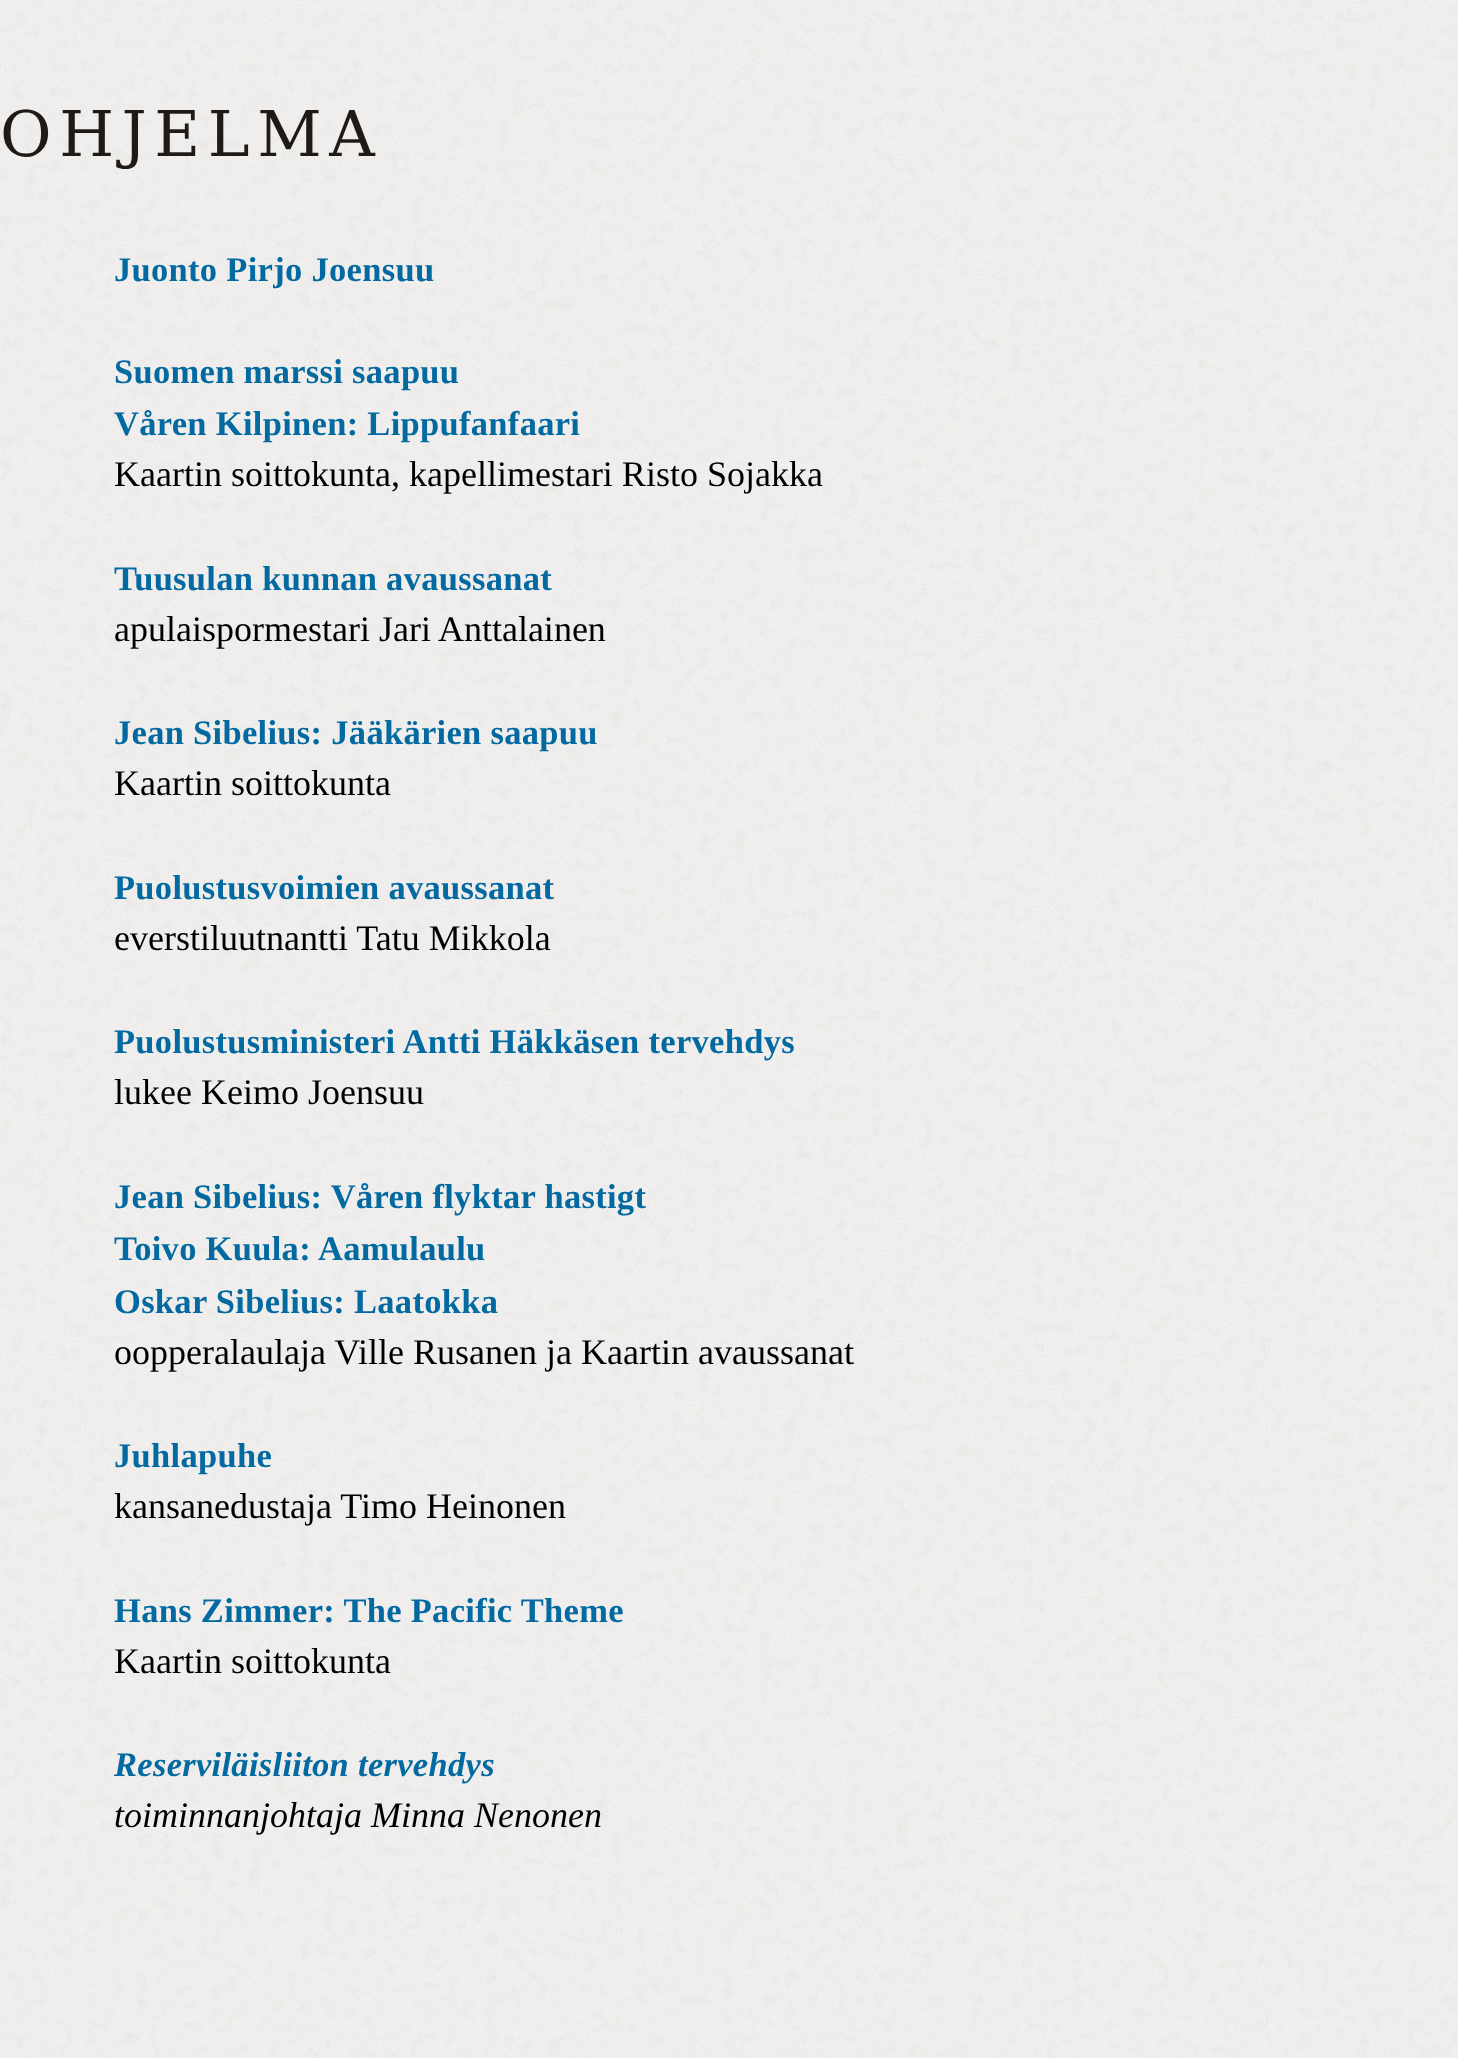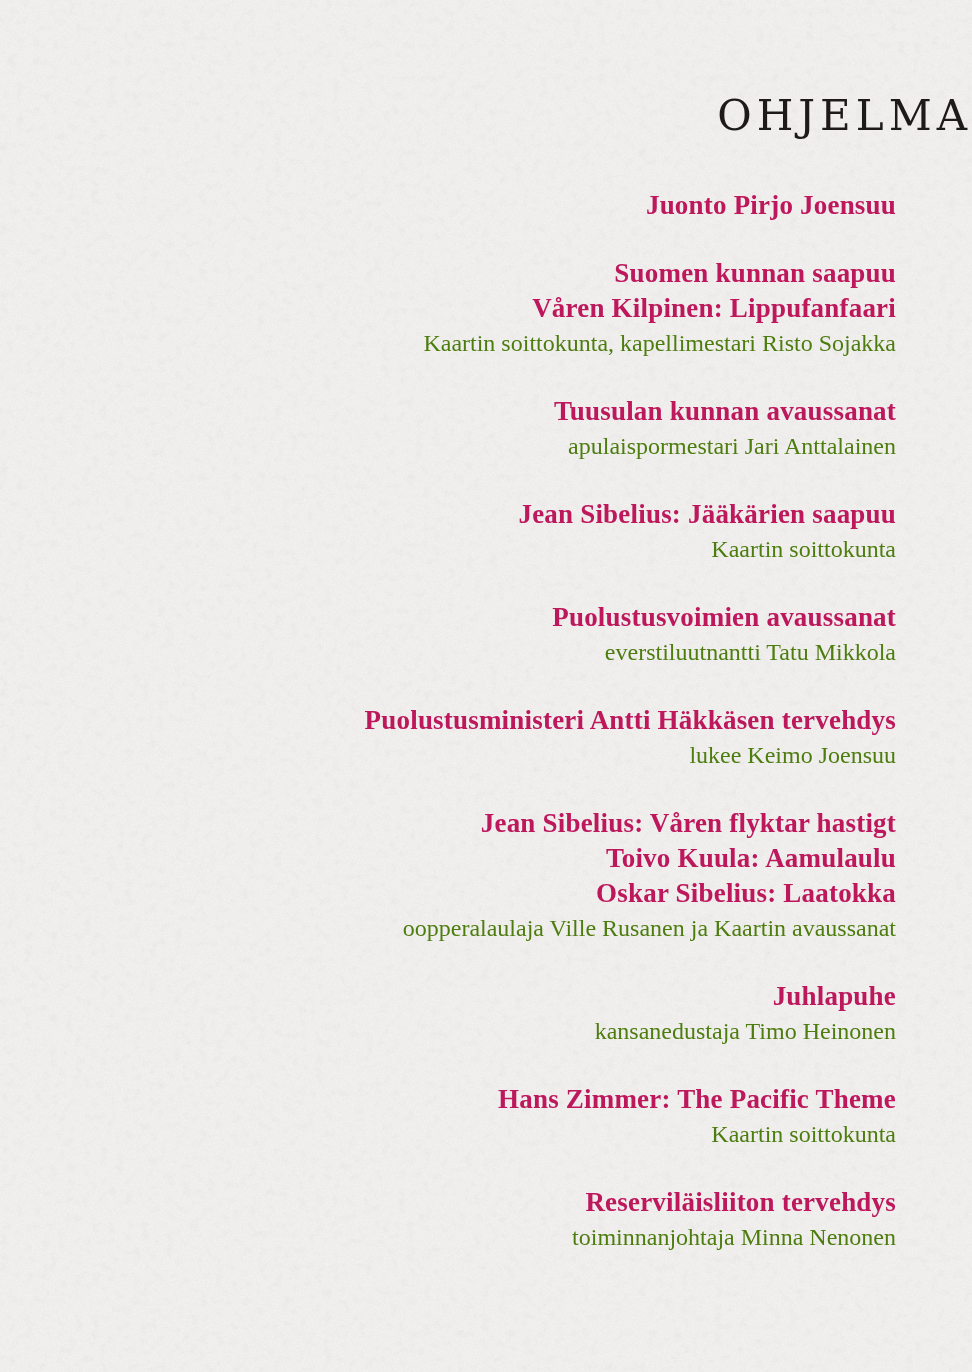--- a/index.html
+++ b/index.html
@@ -21,57 +21,58 @@
     left: 0;
     width: 972px;
     height: 1372px;
     pointer-events: none;
     z-index: 0;
   }
   .program-page {
     position: relative;
     z-index: 1;
     width: 100%;
-    padding-top: 92px;
-    text-align: right;
+    padding-top: 66px;
+    text-align: left;
     box-sizing: border-box;
   }
   .page-title {
     font-family: "DejaVu Serif", "Liberation Serif", serif;
     font-weight: 400;
     font-size: 42px;
     letter-spacing: 5px;
     color: #1e1a18;
     margin: 0 0 48px 0;
     line-height: 1.15;
   }
   .program-list {
     margin: 0 auto;
     width: 820px;
   }
   .item {
     margin: 0 0 33px 0;
   }
   .item:last-child {
     margin-bottom: 0;
+    font-style: italic;
   }
   .line {
     margin: 0;
     line-height: 35px;
   }
   .line.bold {
     font-weight: 700;
-    font-size: 27px;
-    color: #be185d;
+    font-size: 23px;
+    color: #0369a1;
     letter-spacing: 0.2px;
   }
   .line.regular {
     font-weight: 400;
     font-size: 24px;
-    color: #4d7c0f;
+    color: #000000;
   }
 </style>
 </head>
 <body>
 
 <svg class="texture-layer" width="972" height="1372" viewBox="0 0 972 1372" xmlns="http://www.w3.org/2000/svg" aria-hidden="true">
   <filter id="paperNoiseFine" x="0" y="0" width="100%" height="100%">
     <feTurbulence type="fractalNoise" baseFrequency="0.65" numOctaves="3" seed="11" stitchTiles="stitch"></feTurbulence>
     <feColorMatrix type="matrix" values="0 0 0 0 0.45  0 0 0 0 0.44  0 0 0 0 0.43  0 0 0 0.55 0"></feColorMatrix>
   </filter>
@@ -84,21 +85,21 @@
   <rect width="972" height="1372" filter="url(#paperNoiseCoarse)" opacity="0.35"></rect>
 </svg>
 
 <div class="program-page">
   <h1 class="page-title">OHJELMA</h1>
   <div class="program-list">
       <div class="item">
         <p class="line bold">Juonto Pirjo Joensuu</p>
       </div>
       <div class="item">
-        <p class="line bold">Suomen kunnan saapuu</p>
+        <p class="line bold">Suomen marssi saapuu</p>
         <p class="line bold">Våren Kilpinen: Lippufanfaari</p>
         <p class="line regular">Kaartin soittokunta, kapellimestari Risto Sojakka</p>
       </div>
       <div class="item">
         <p class="line bold">Tuusulan kunnan avaussanat</p>
         <p class="line regular">apulaispormestari Jari Anttalainen</p>
       </div>
       <div class="item">
         <p class="line bold">Jean Sibelius: Jääkärien saapuu</p>
         <p class="line regular">Kaartin soittokunta</p>

